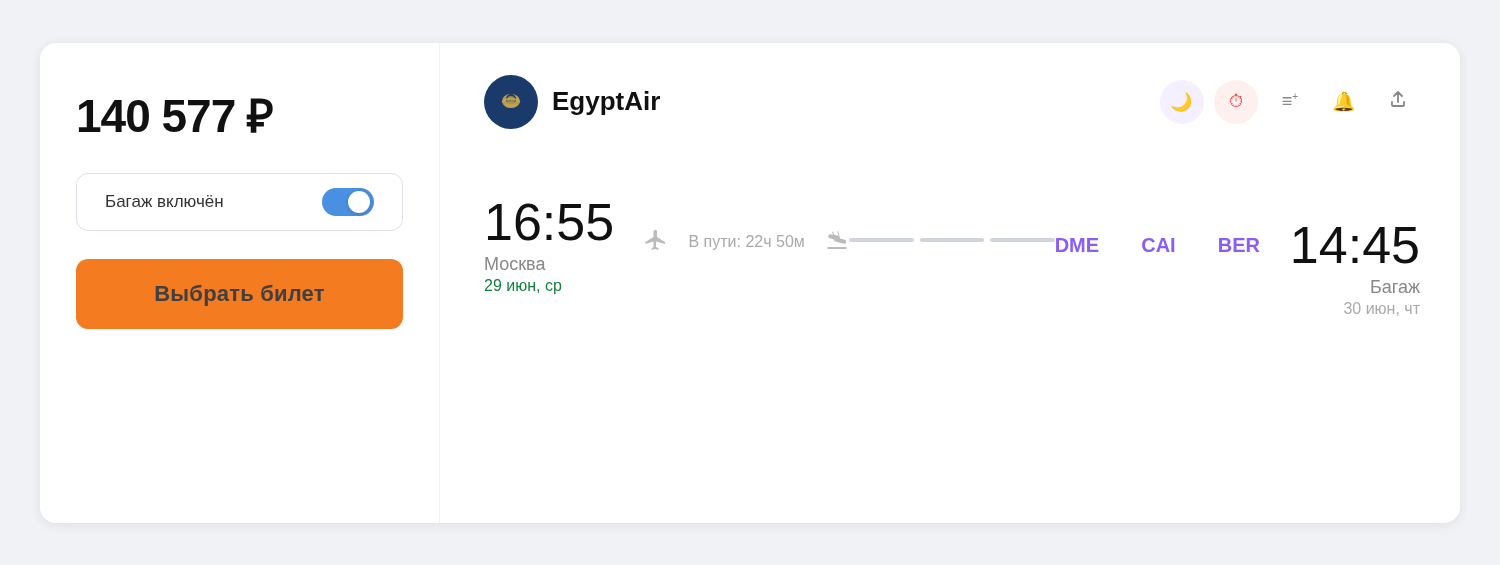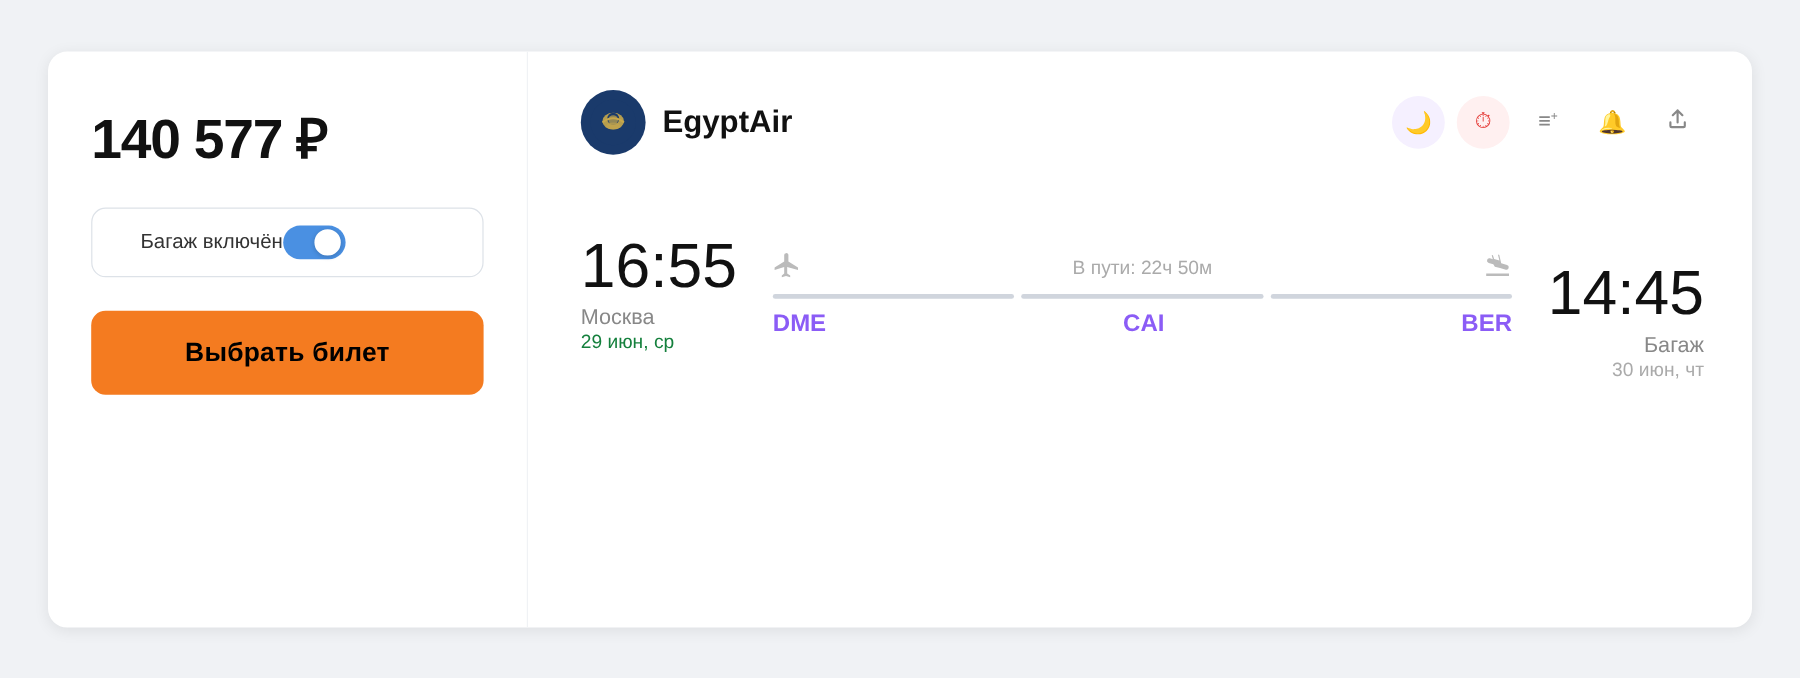--- a/index.html
+++ b/index.html
@@ -33,24 +33,24 @@
     .price {
       font-size: 46px;
       font-weight: 800;
       color: #111;
       margin-bottom: 28px;
       letter-spacing: -1px;
     }
     .baggage-row {
       border: 1.5px solid #dde2e8;
       border-radius: 12px;
-      padding: 14px 40px;
-      display: flex;
-      align-items: center;
-      justify-content: flex-start;
+      padding: 14px 28px;
+      display: flex;
+      align-items: center;
+      justify-content: space-between;
       width: 100%;
       margin-bottom: 28px;
     }
     .baggage-label {
       font-size: 17px;
       color: #333;
     }
     .toggle {
       width: 52px;
       height: 28px;
@@ -65,21 +65,21 @@
       width: 22px;
       height: 22px;
       background: #fff;
       border-radius: 50%;
       top: 3px;
       right: 4px;
       box-shadow: 0 1px 4px rgba(0,0,0,0.2);
     }
     .select-btn {
       background: #f47b20;
-      color: #000000;
+      color: #404040;
       border: none;
       border-radius: 12px;
       width: 100%;
       padding: 22px 0;
       font-size: 22px;
       font-weight: 700;
       cursor: pointer;
       letter-spacing: 0.2px;
     }
     
@@ -160,22 +160,22 @@
       margin-top: 6px;
     }
     .dep-date {
       font-size: 16px;
       color: #15803d;
       margin-top: 2px;
     }
     .route-middle {
       flex: 1;
       display: flex;
-      flex-direction: column;
-      align-items: flex-start;
+      flex-direction: row;
+      align-items: center;
       padding: 0 20px;
     }
     .route-top {
       display: flex;
       align-items: center;
       width: 100%;
       gap: 10px;
       margin-bottom: 6px;
     }
     .plane-icon {

